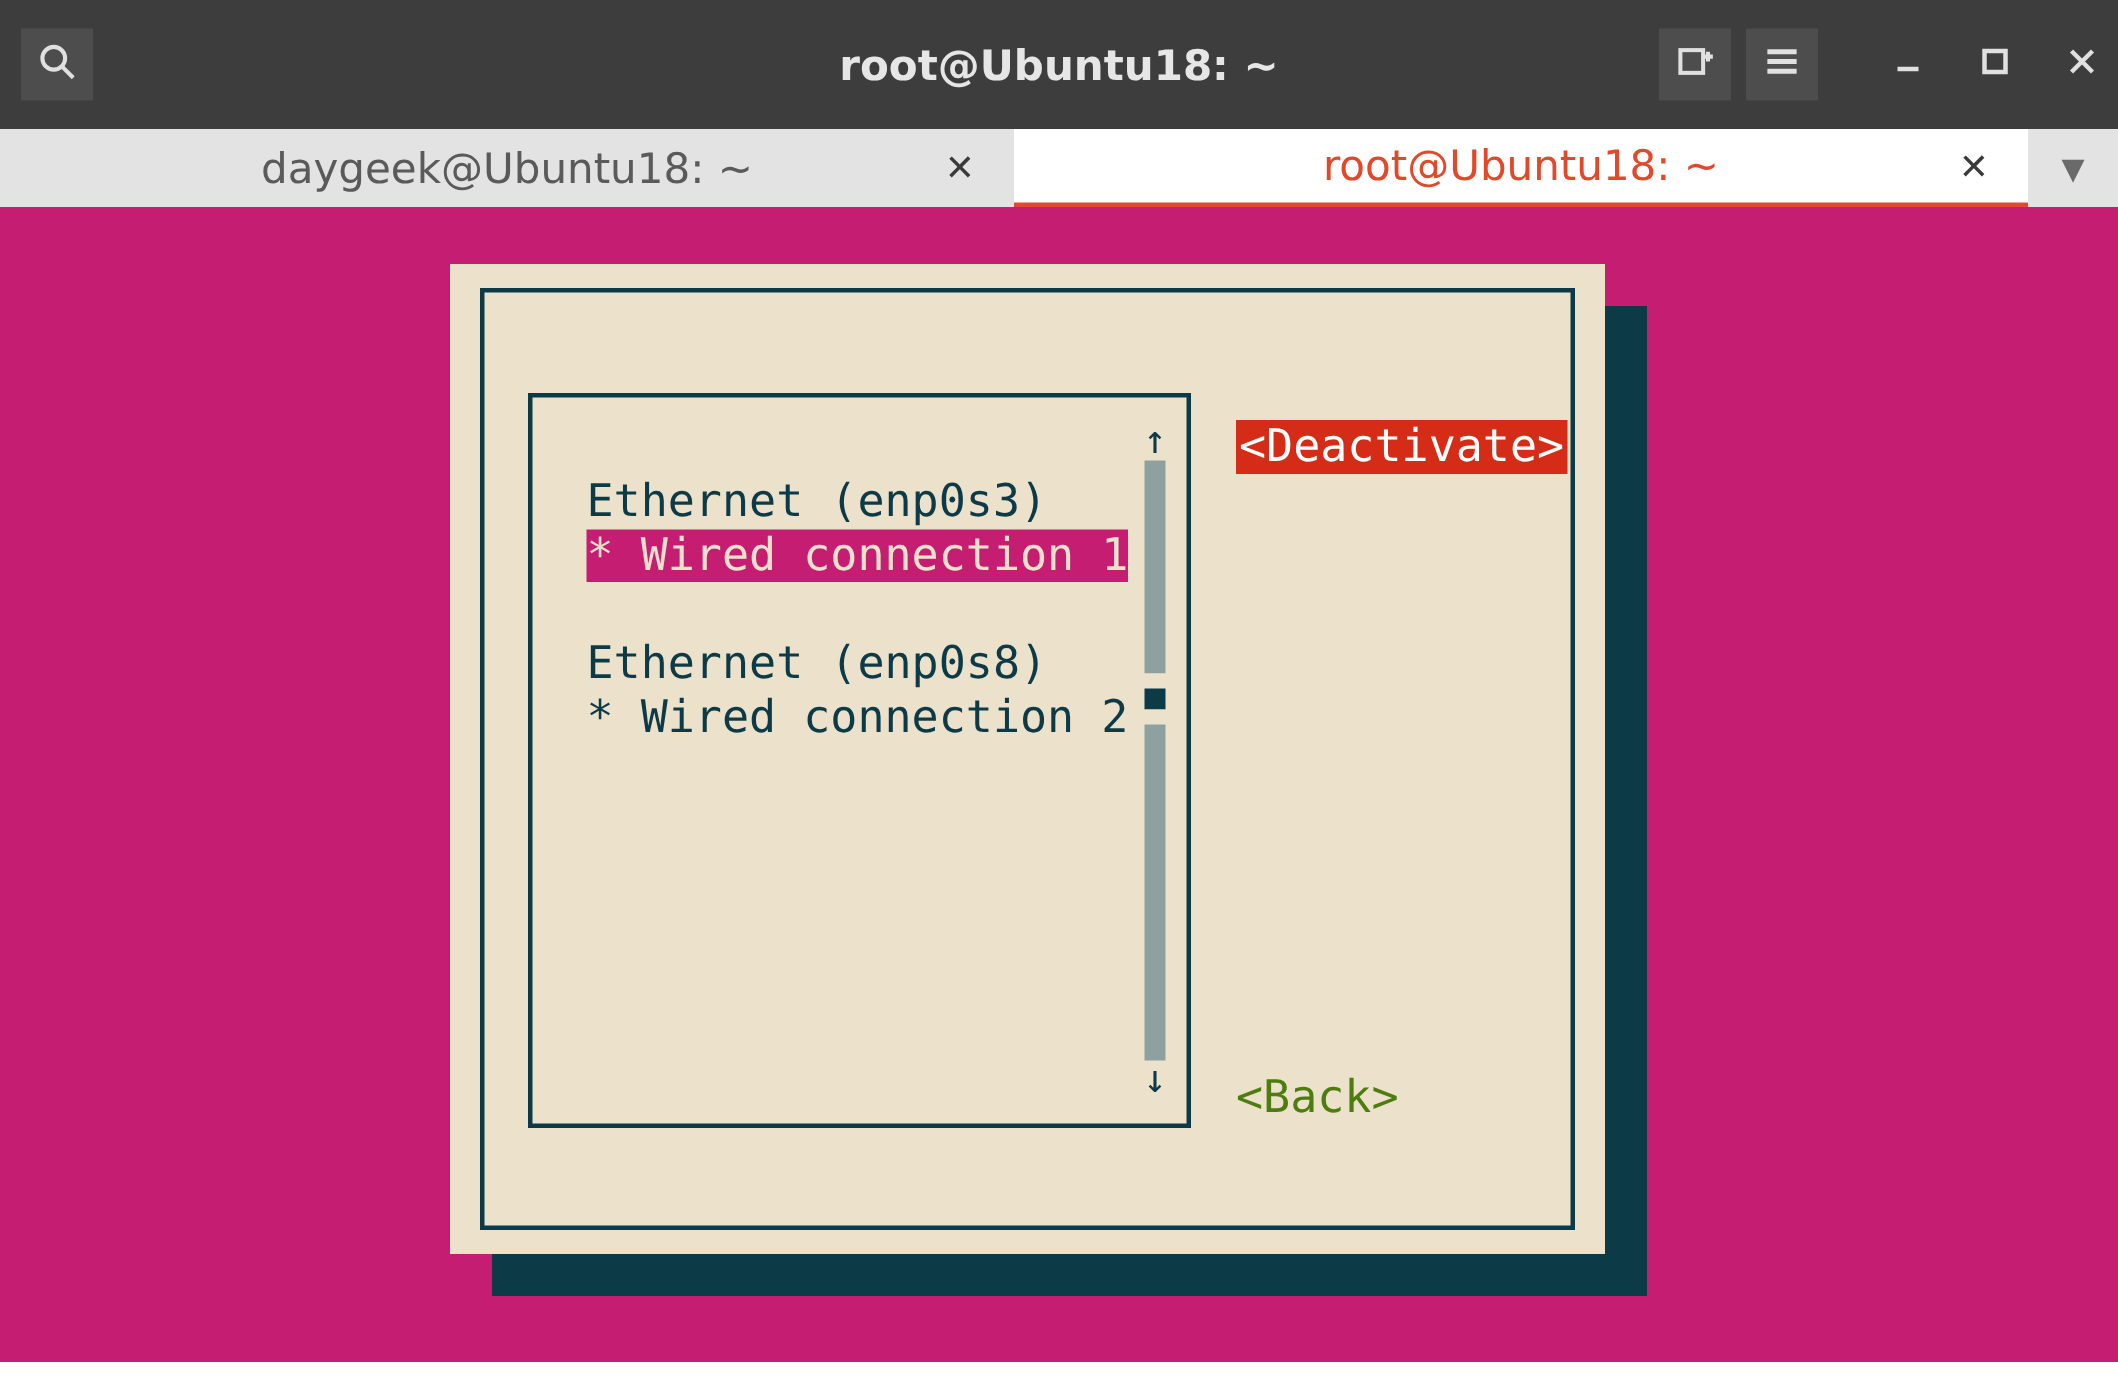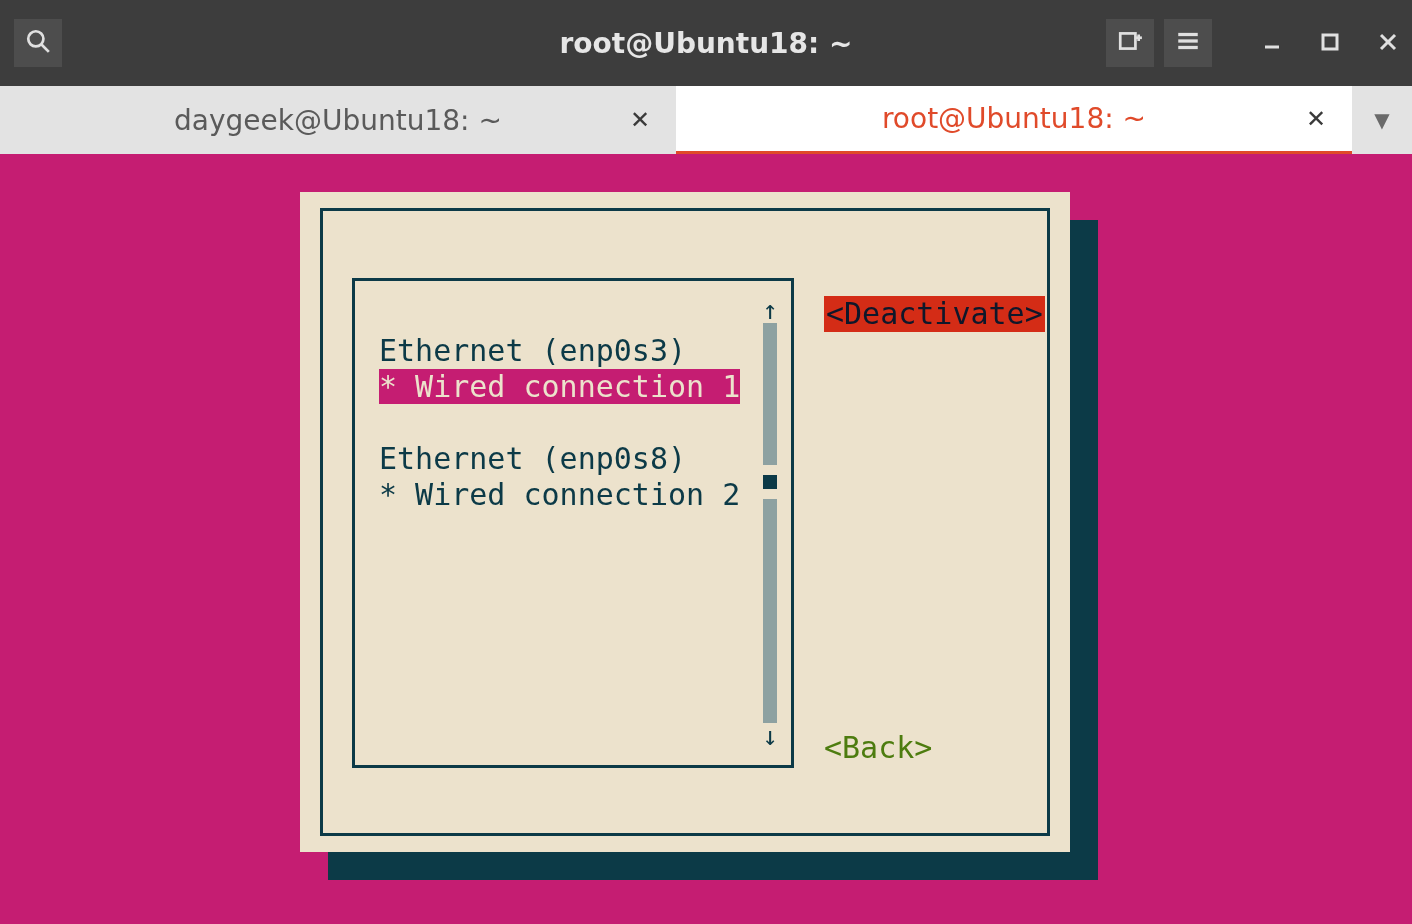--- a/index.html
+++ b/index.html
@@ -53,21 +53,21 @@
       color: #e0e0e0;
       font-size: 22px;
       width: 20px;
       text-align: center;
     }
     .search-icon svg, .newtab-icon svg, .menu-icon svg { width: 26px; height: 26px; stroke: #e0e0e0; fill: none; stroke-width: 2.5; }
     .menu-icon svg { stroke-width: 3; }
 
     
     .tabstrip {
-      height: 68px;
+      height: 52px;
       display: flex;
       background: #ef4444;
     }
     .tab {
       flex: 1;
       display: flex;
       align-items: center;
       justify-content: center;
       position: relative;
       font-size: 28px;
@@ -133,21 +133,21 @@
       top: 86px;
       left: 52px;
       width: 442px;
       height: 490px;
       border: 3px solid #0c3a47;
       background: #ece2cc;
     }
     .list-content {
       position: absolute;
       top: 16px;
-      left: 24px;
+      left: 36px;
       font-family: "DejaVu Sans Mono", "Liberation Mono", monospace;
       font-size: 30px;
       line-height: 36px;
       color: #0c3a47;
       white-space: pre;
     }
     .selected-row {
       background: #c51d72;
       color: #ece2cc;
     }
@@ -182,21 +182,21 @@
     .action-btn {
       position: absolute;
       font-family: "DejaVu Sans Mono", "Liberation Mono", monospace;
       font-size: 30px;
       line-height: 36px;
     }
     .deactivate {
       top: 104px;
       left: 524px;
       background: #d42c16;
-      color: #0f172a;
+      color: #ffffff;
       padding: 0 2px;
     }
     .back {
       top: 538px;
       left: 524px;
       color: #4d7c0f;
     }
   </style>
 </head>
 <body>

